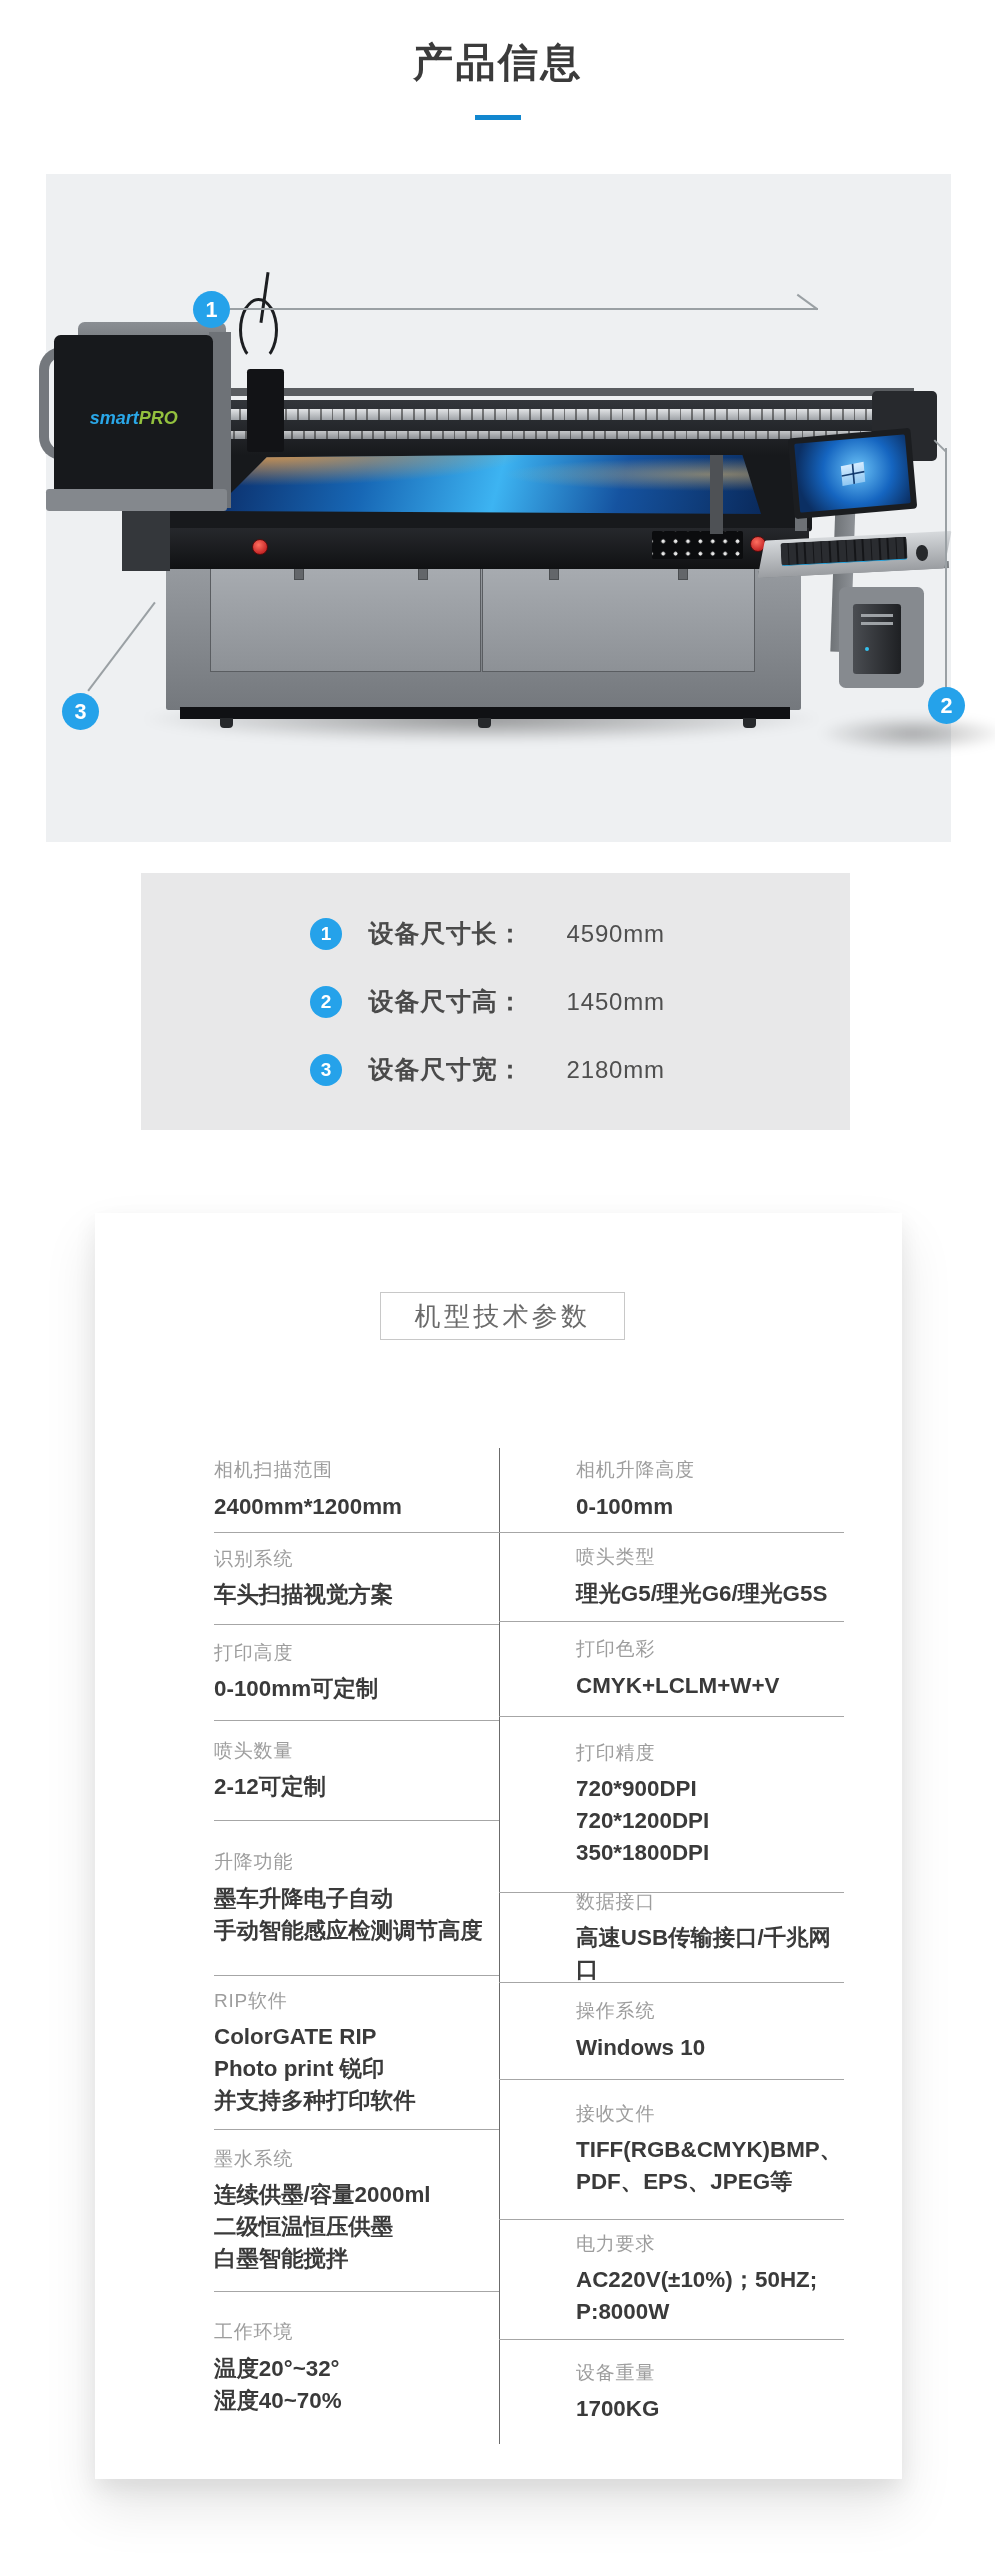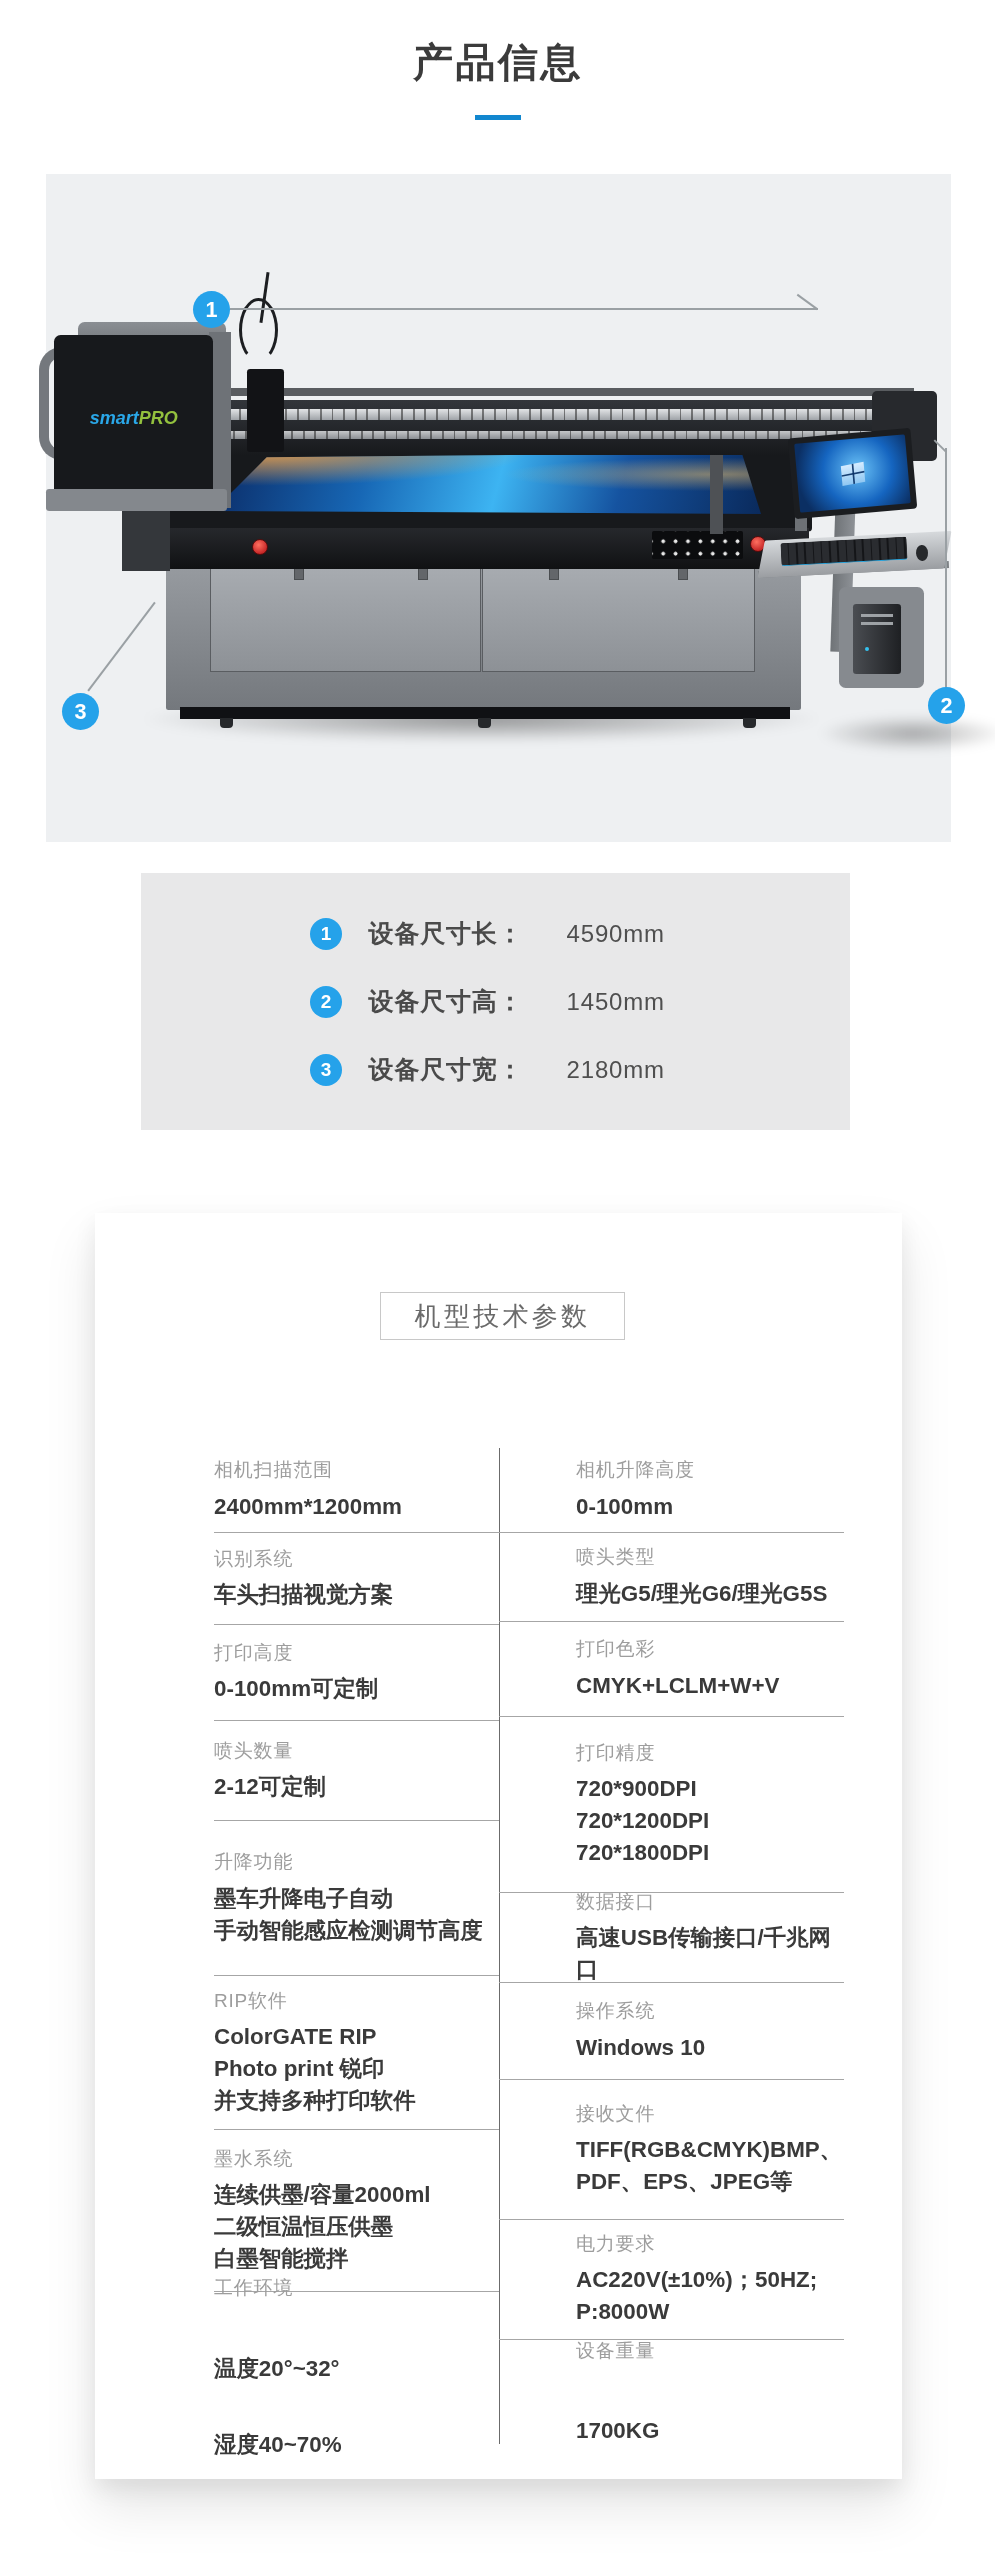--- a/index.html
+++ b/index.html
@@ -122,21 +122,21 @@
   .param-title-en{position:absolute;left:0;top:134px;width:100%;text-align:center;
     font-size:16.6px;color:#6d6d6d;letter-spacing:8.3px;}
 
   .spec-table{position:absolute;left:119px;top:235px;width:631px;height:996px;}
   .vdivider{position:absolute;left:285px;top:0;width:0.8px;height:996px;background:#6b6b6b;}
   .spec-col{position:absolute;top:0;}
   .col-left{left:0;width:285px;}
   .col-right{left:285px;width:345px;}
   .spec-row{box-sizing:border-box;border-bottom:0.8px solid #a6a6a6;
     display:flex;flex-direction:column;justify-content:center;}
-  .spec-row.last{border-bottom:none;gap:44px;}
+  .spec-row.last{border-bottom:none;}
   .col-right .spec-row{padding-left:77px;}
   .spec-label{font-size:19px;color:var(--label-gray,#9d9d9d);margin-bottom:7.5px;letter-spacing:0.8px;}
   .spec-value{font-size:22.4px;font-weight:bold;color:var(--value-dark,#3a3a3a);line-height:32px;}
   .col-left .spec-row:nth-child(1){height:85px;} .col-left .spec-row:nth-child(2){height:92px;}
   .col-left .spec-row:nth-child(3){height:96px;} .col-left .spec-row:nth-child(4){height:100px;}
   .col-left .spec-row:nth-child(5){height:155px;} .col-left .spec-row:nth-child(6){height:154px;}
   .col-left .spec-row:nth-child(7){height:162px;} .col-left .spec-row:nth-child(8){height:152px;}
   .col-right .spec-row:nth-child(1){height:85px;} .col-right .spec-row:nth-child(2){height:89px;}
   .col-right .spec-row:nth-child(3){height:95px;} .col-right .spec-row:nth-child(4){height:176px;}
   .col-right .spec-row:nth-child(5){height:90px;} .col-right .spec-row:nth-child(6){height:97px;}
@@ -302,21 +302,21 @@
           <div class="spec-value">理光G5/理光G6/理光G5S</div>
         </div>
         <div class="spec-row">
           <div class="spec-label">打印色彩</div>
           <div class="spec-value">CMYK+LCLM+W+V</div>
         </div>
         <div class="spec-row">
           <div class="spec-label">打印精度</div>
           <div class="spec-value">720*900DPI</div>
           <div class="spec-value">720*1200DPI</div>
-          <div class="spec-value">720*1800DPI</div>
+          <div class="spec-value">350*1800DPI</div>
         </div>
         <div class="spec-row">
           <div class="spec-label">数据接口</div>
           <div class="spec-value">高速USB传输接口/千兆网口</div>
         </div>
         <div class="spec-row">
           <div class="spec-label">操作系统</div>
           <div class="spec-value">Windows 10</div>
         </div>
         <div class="spec-row">

